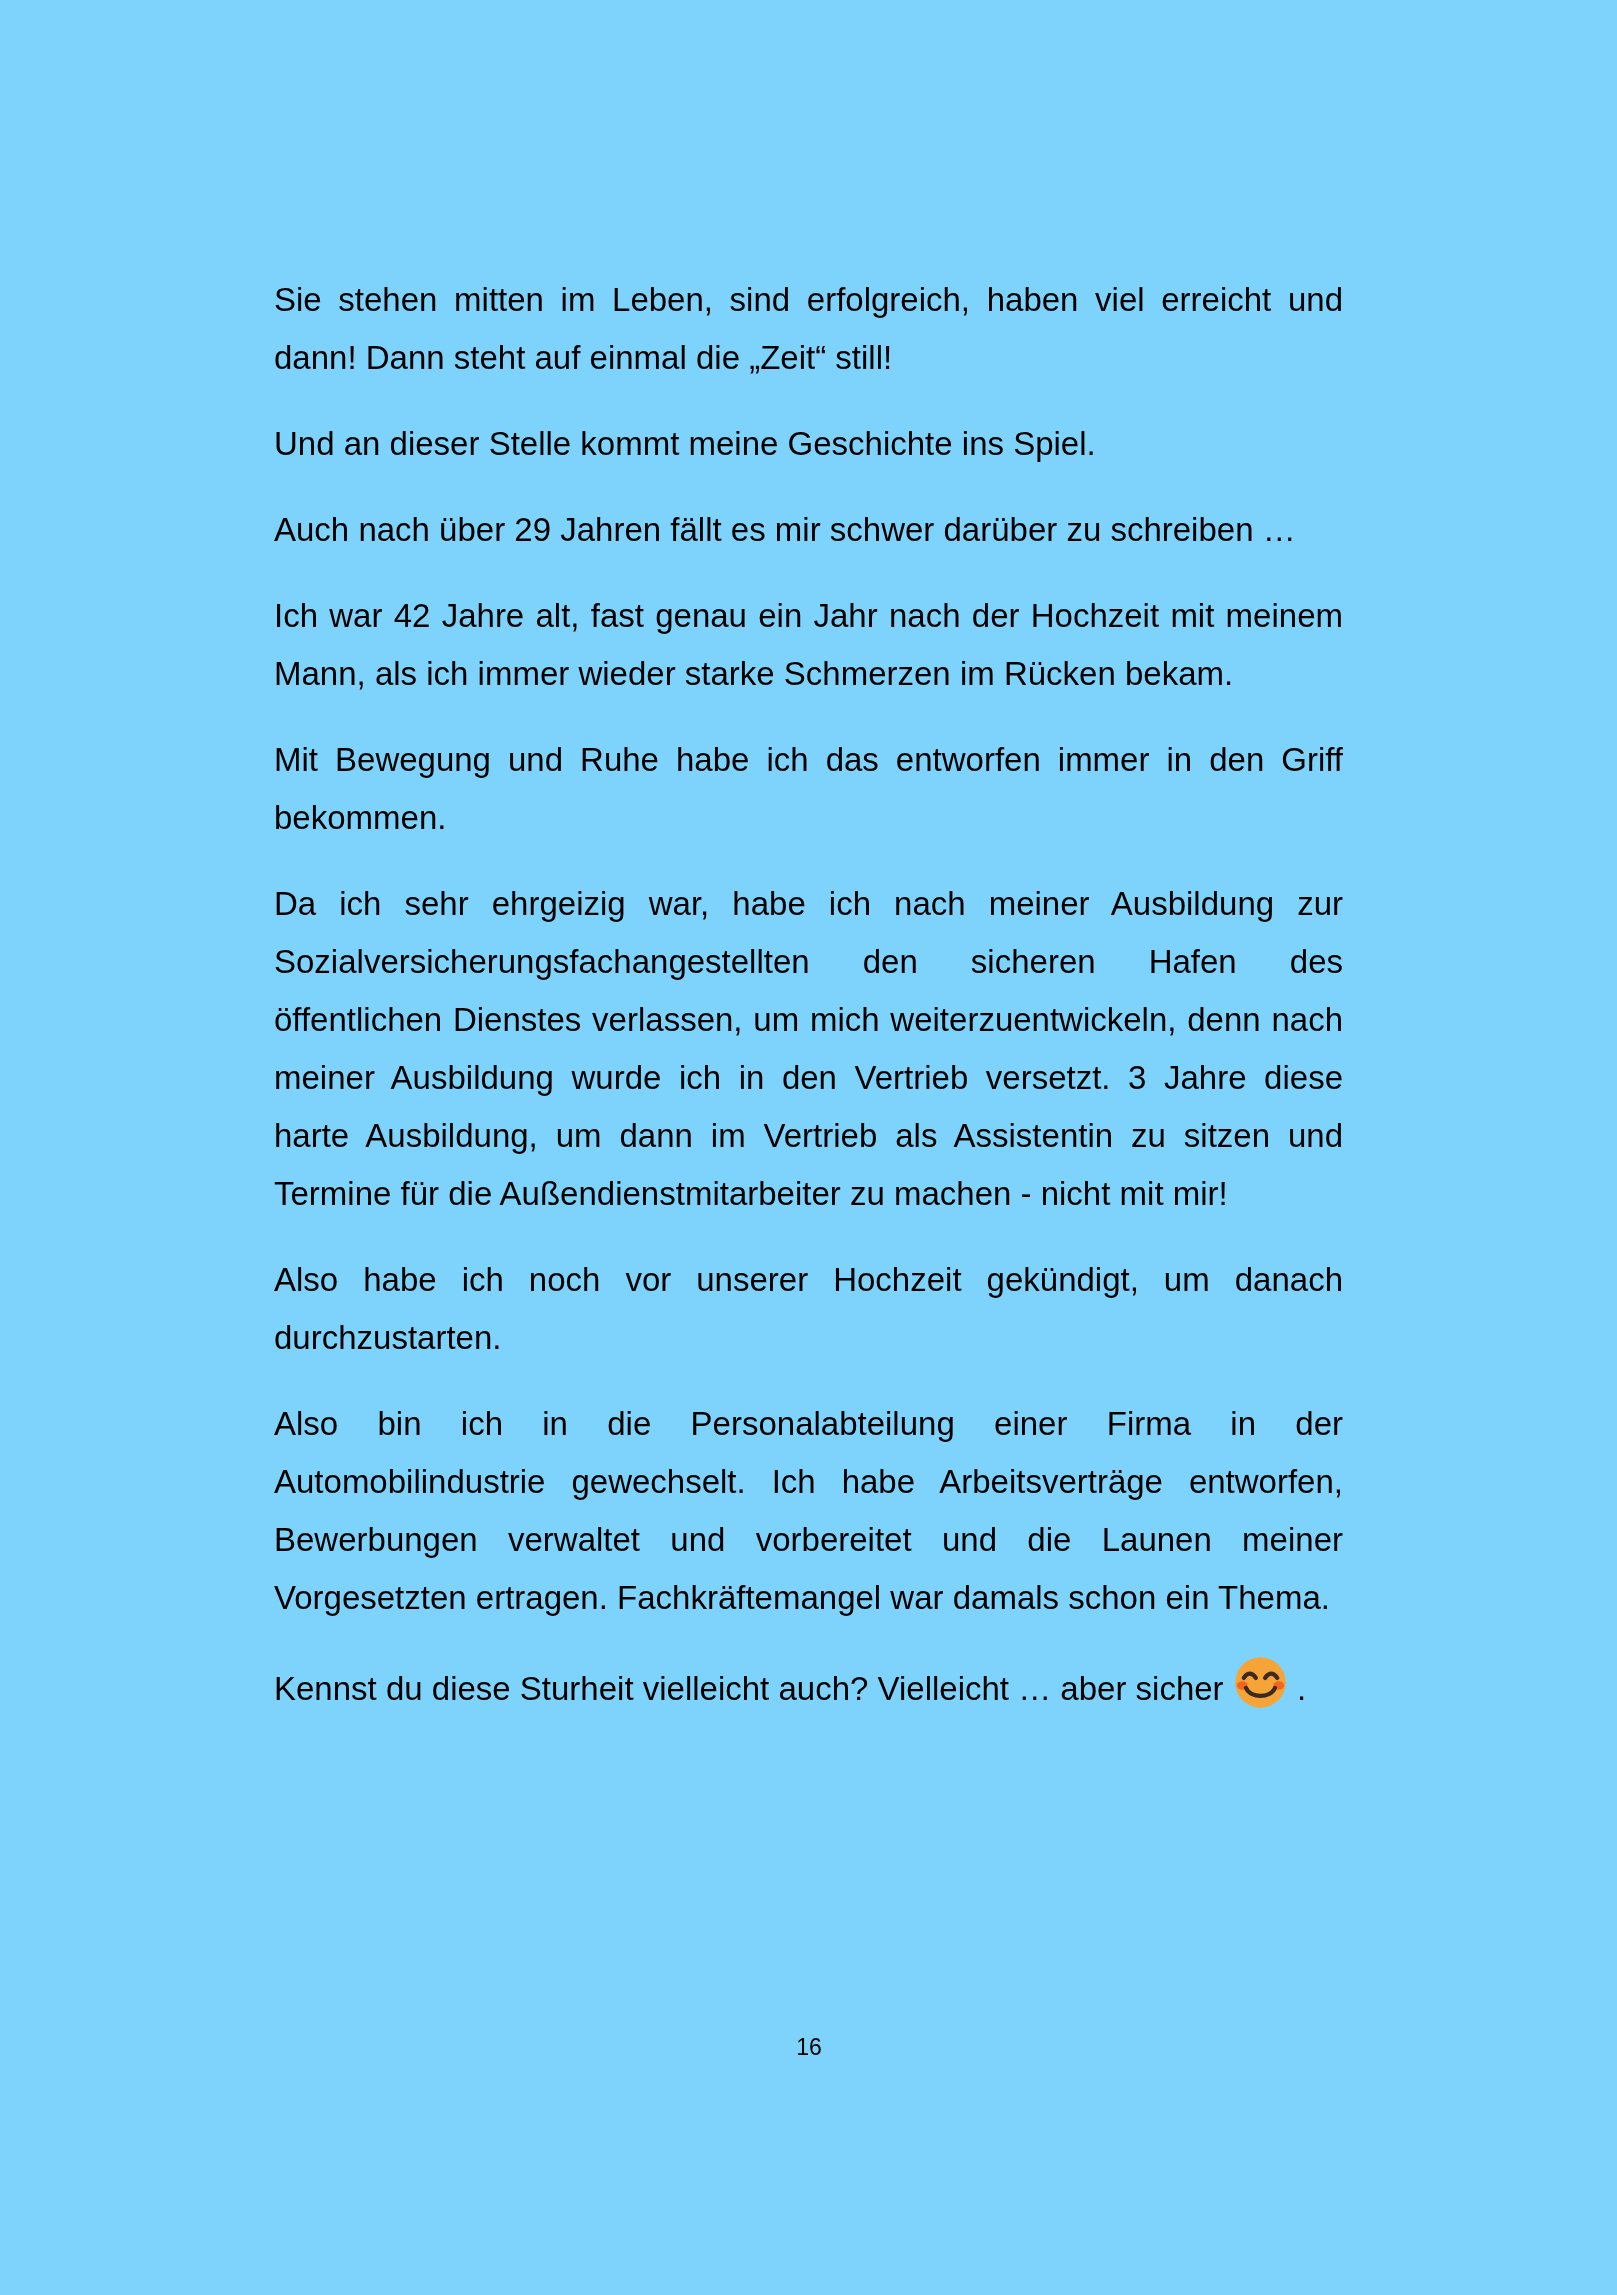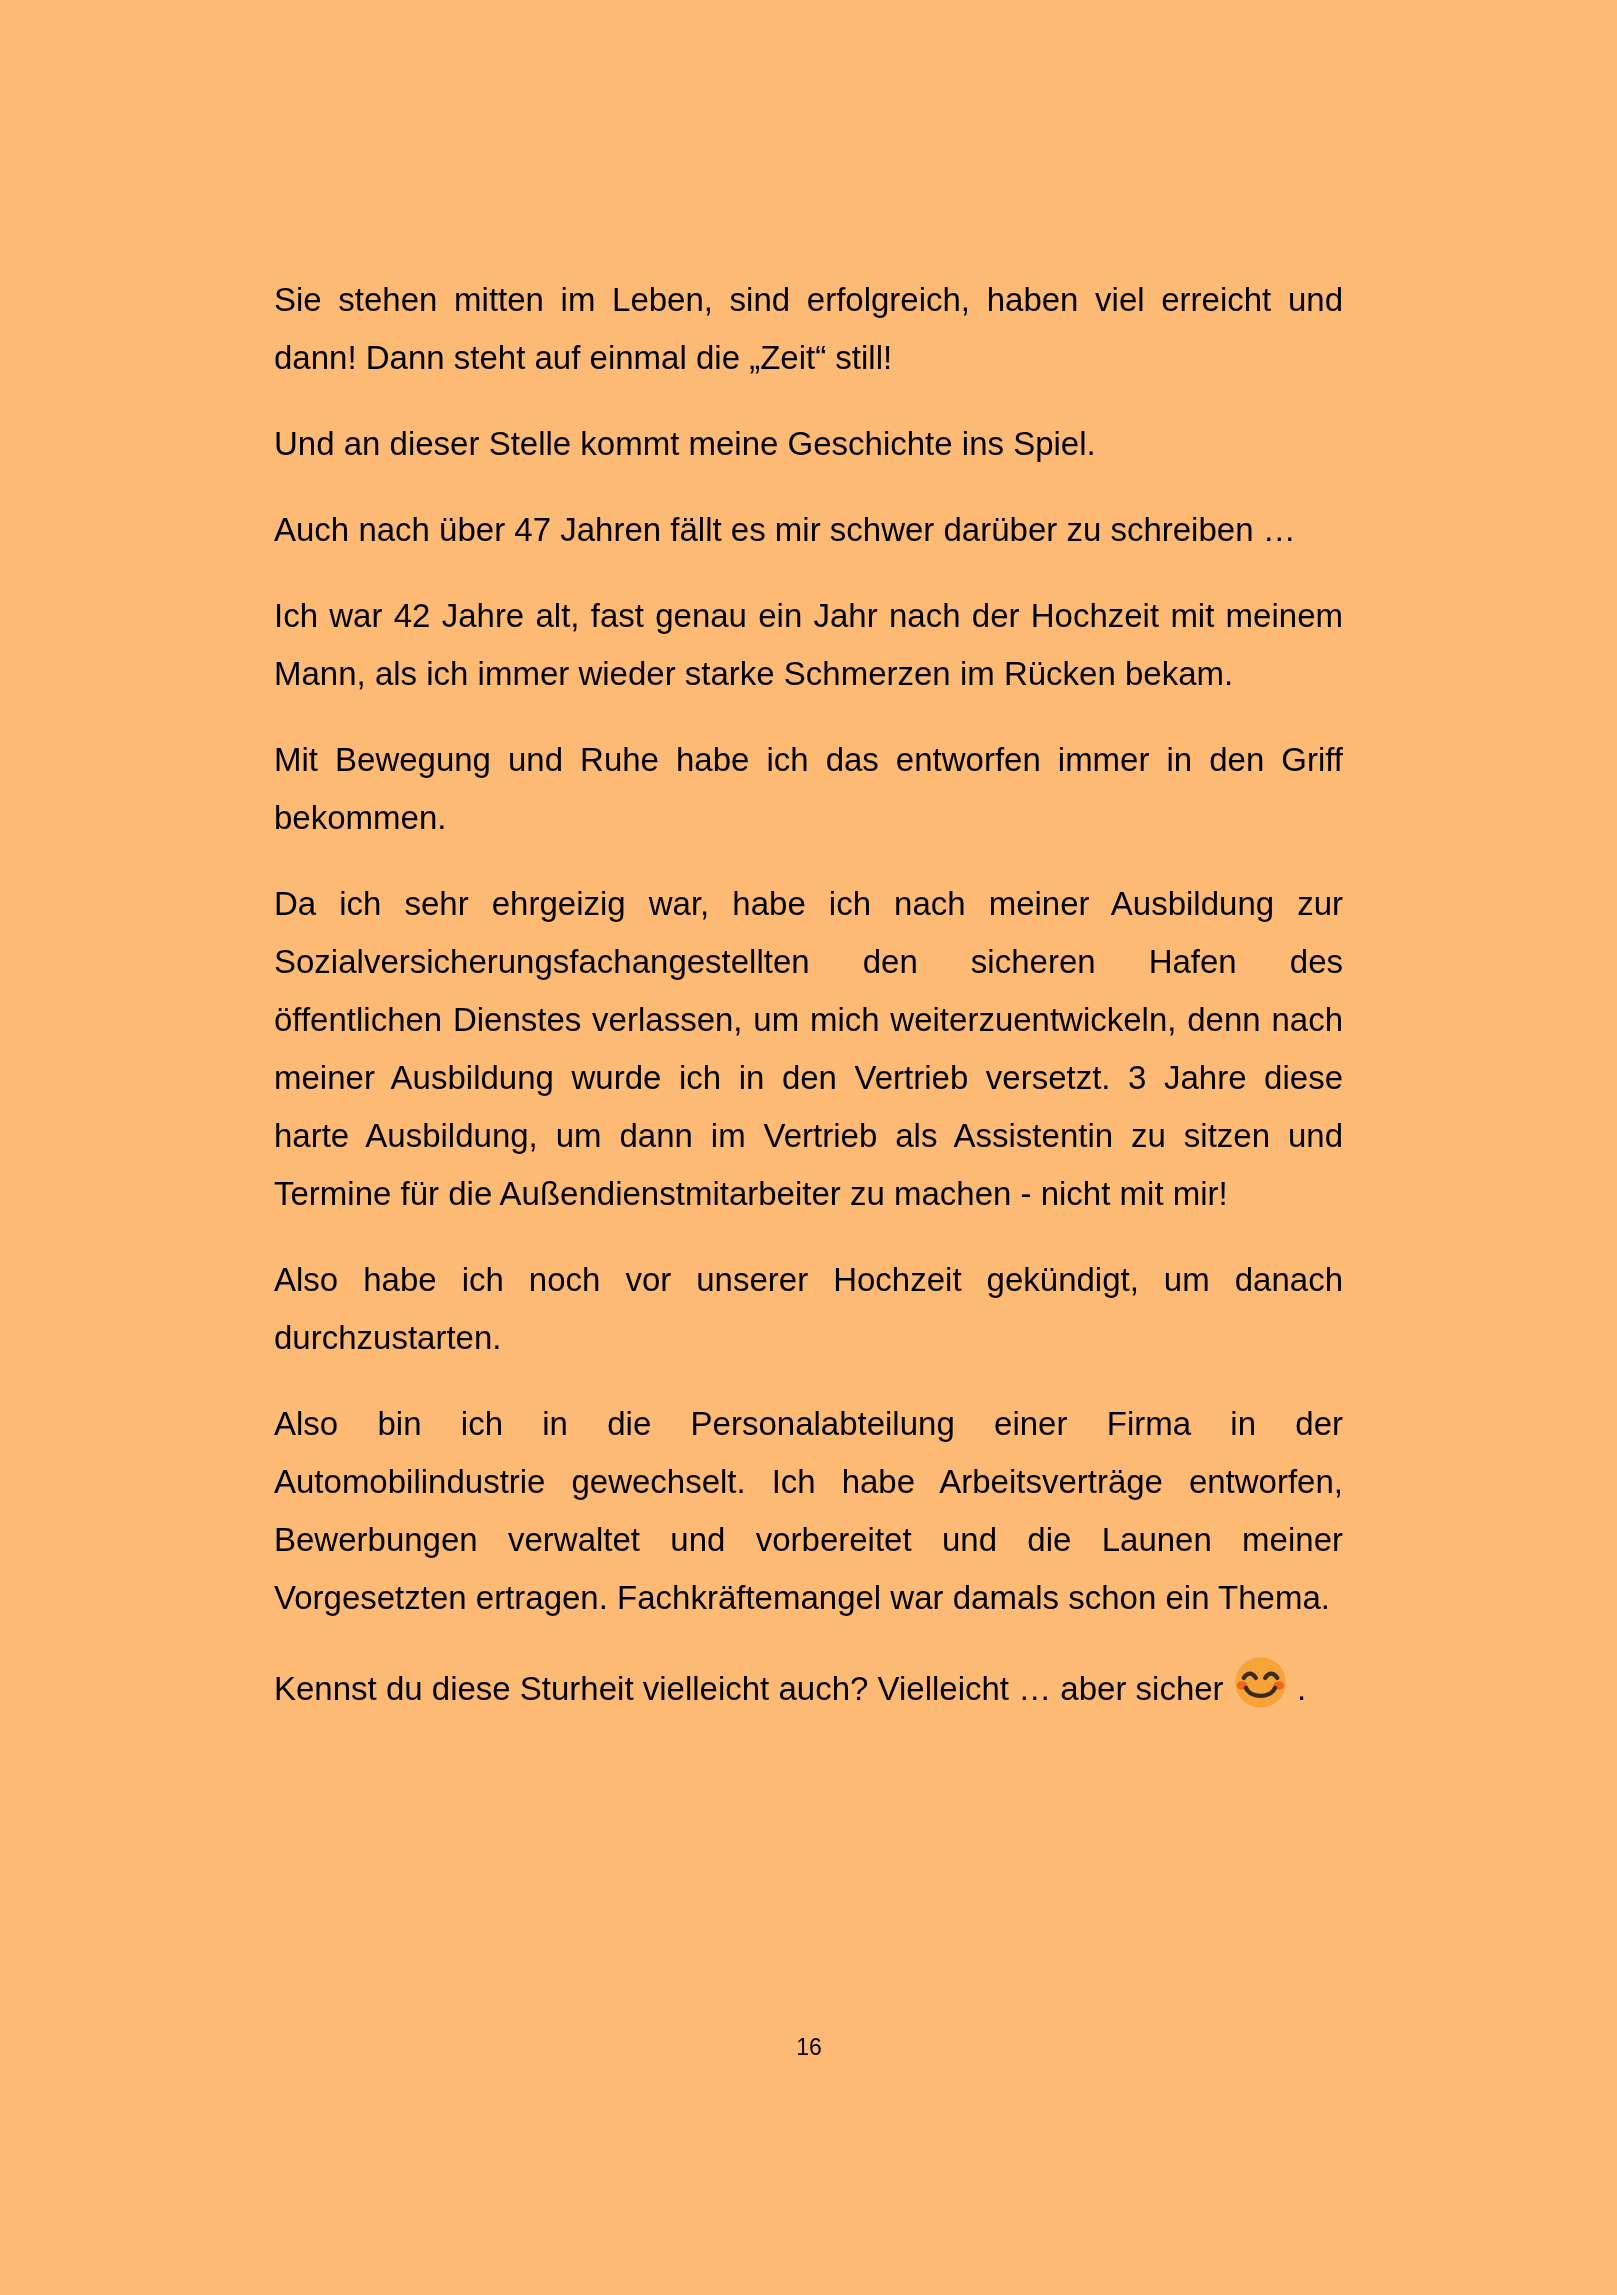--- a/index.html
+++ b/index.html
@@ -4,21 +4,21 @@
 <style>
   html, body {
     margin: 0;
     padding: 0;
     background: #ffffff;
   }
   .page {
     position: relative;
     width: 1618px;
     height: 2295px;
-    background: #fdba74;
+    background: #7dd3fc;
     color: #000000;
     font-family: "Liberation Sans", sans-serif;
     font-size: 33px;
     line-height: 58px;
     overflow: hidden;
   }
   .content {
     position: absolute;
     top: 271px;
     left: 274px;
@@ -46,21 +46,21 @@
     line-height: 42px;
   }
 </style>
 </head>
 <body>
 
 <div class="page">
   <div class="content">
       <p class="para">Sie stehen mitten im Leben, sind erfolgreich, haben viel erreicht und dann! Dann steht auf einmal die „Zeit“ still!</p>
       <p class="para">Und an dieser Stelle kommt meine Geschichte ins Spiel.</p>
-      <p class="para">Auch nach über 47 Jahren fällt es mir schwer darüber zu schreiben …</p>
+      <p class="para">Auch nach über 29 Jahren fällt es mir schwer darüber zu schreiben …</p>
       <p class="para">Ich war 42 Jahre alt, fast genau ein Jahr nach der Hochzeit mit meinem Mann, als ich immer wieder starke Schmerzen im Rücken bekam.</p>
       <p class="para">Mit Bewegung und Ruhe habe ich das entworfen immer in den Griff bekommen.</p>
       <p class="para">Da ich sehr ehrgeizig war, habe ich nach meiner Ausbildung zur Sozialversicherungsfachangestellten den sicheren Hafen des öffentlichen Dienstes verlassen, um mich weiterzuentwickeln, denn nach meiner Ausbildung wurde ich in den Vertrieb versetzt. 3 Jahre diese harte Ausbildung, um dann im Vertrieb als Assistentin zu sitzen und Termine für die Außendienstmitarbeiter zu machen - nicht mit mir!</p>
       <p class="para">Also habe ich noch vor unserer Hochzeit gekündigt, um danach durchzustarten.</p>
       <p class="para">Also bin ich in die Personalabteilung einer Firma in der Automobilindustrie gewechselt. Ich habe Arbeitsverträge entworfen, Bewerbungen verwaltet und vorbereitet und die Launen meiner Vorgesetzten ertragen. Fachkräftemangel war damals schon ein Thema.</p>
       <p class="para">Kennst du diese Sturheit vielleicht auch? Vielleicht … aber sicher <span class="emoji"><svg viewBox="0 0 72 72" width="55" height="55" aria-hidden="true">
             <circle cx="36" cy="36" r="33" fill="#F6A437"></circle>
             <path d="M14 30 Q 22 19 30 30" fill="none" stroke="#3B2A21" stroke-width="5.5" stroke-linecap="round"></path>
             <path d="M42 30 Q 50 19 58 30" fill="none" stroke="#3B2A21" stroke-width="5.5" stroke-linecap="round"></path>
             <ellipse cx="12" cy="40" rx="7" ry="5.5" fill="#F4661F"></ellipse>

